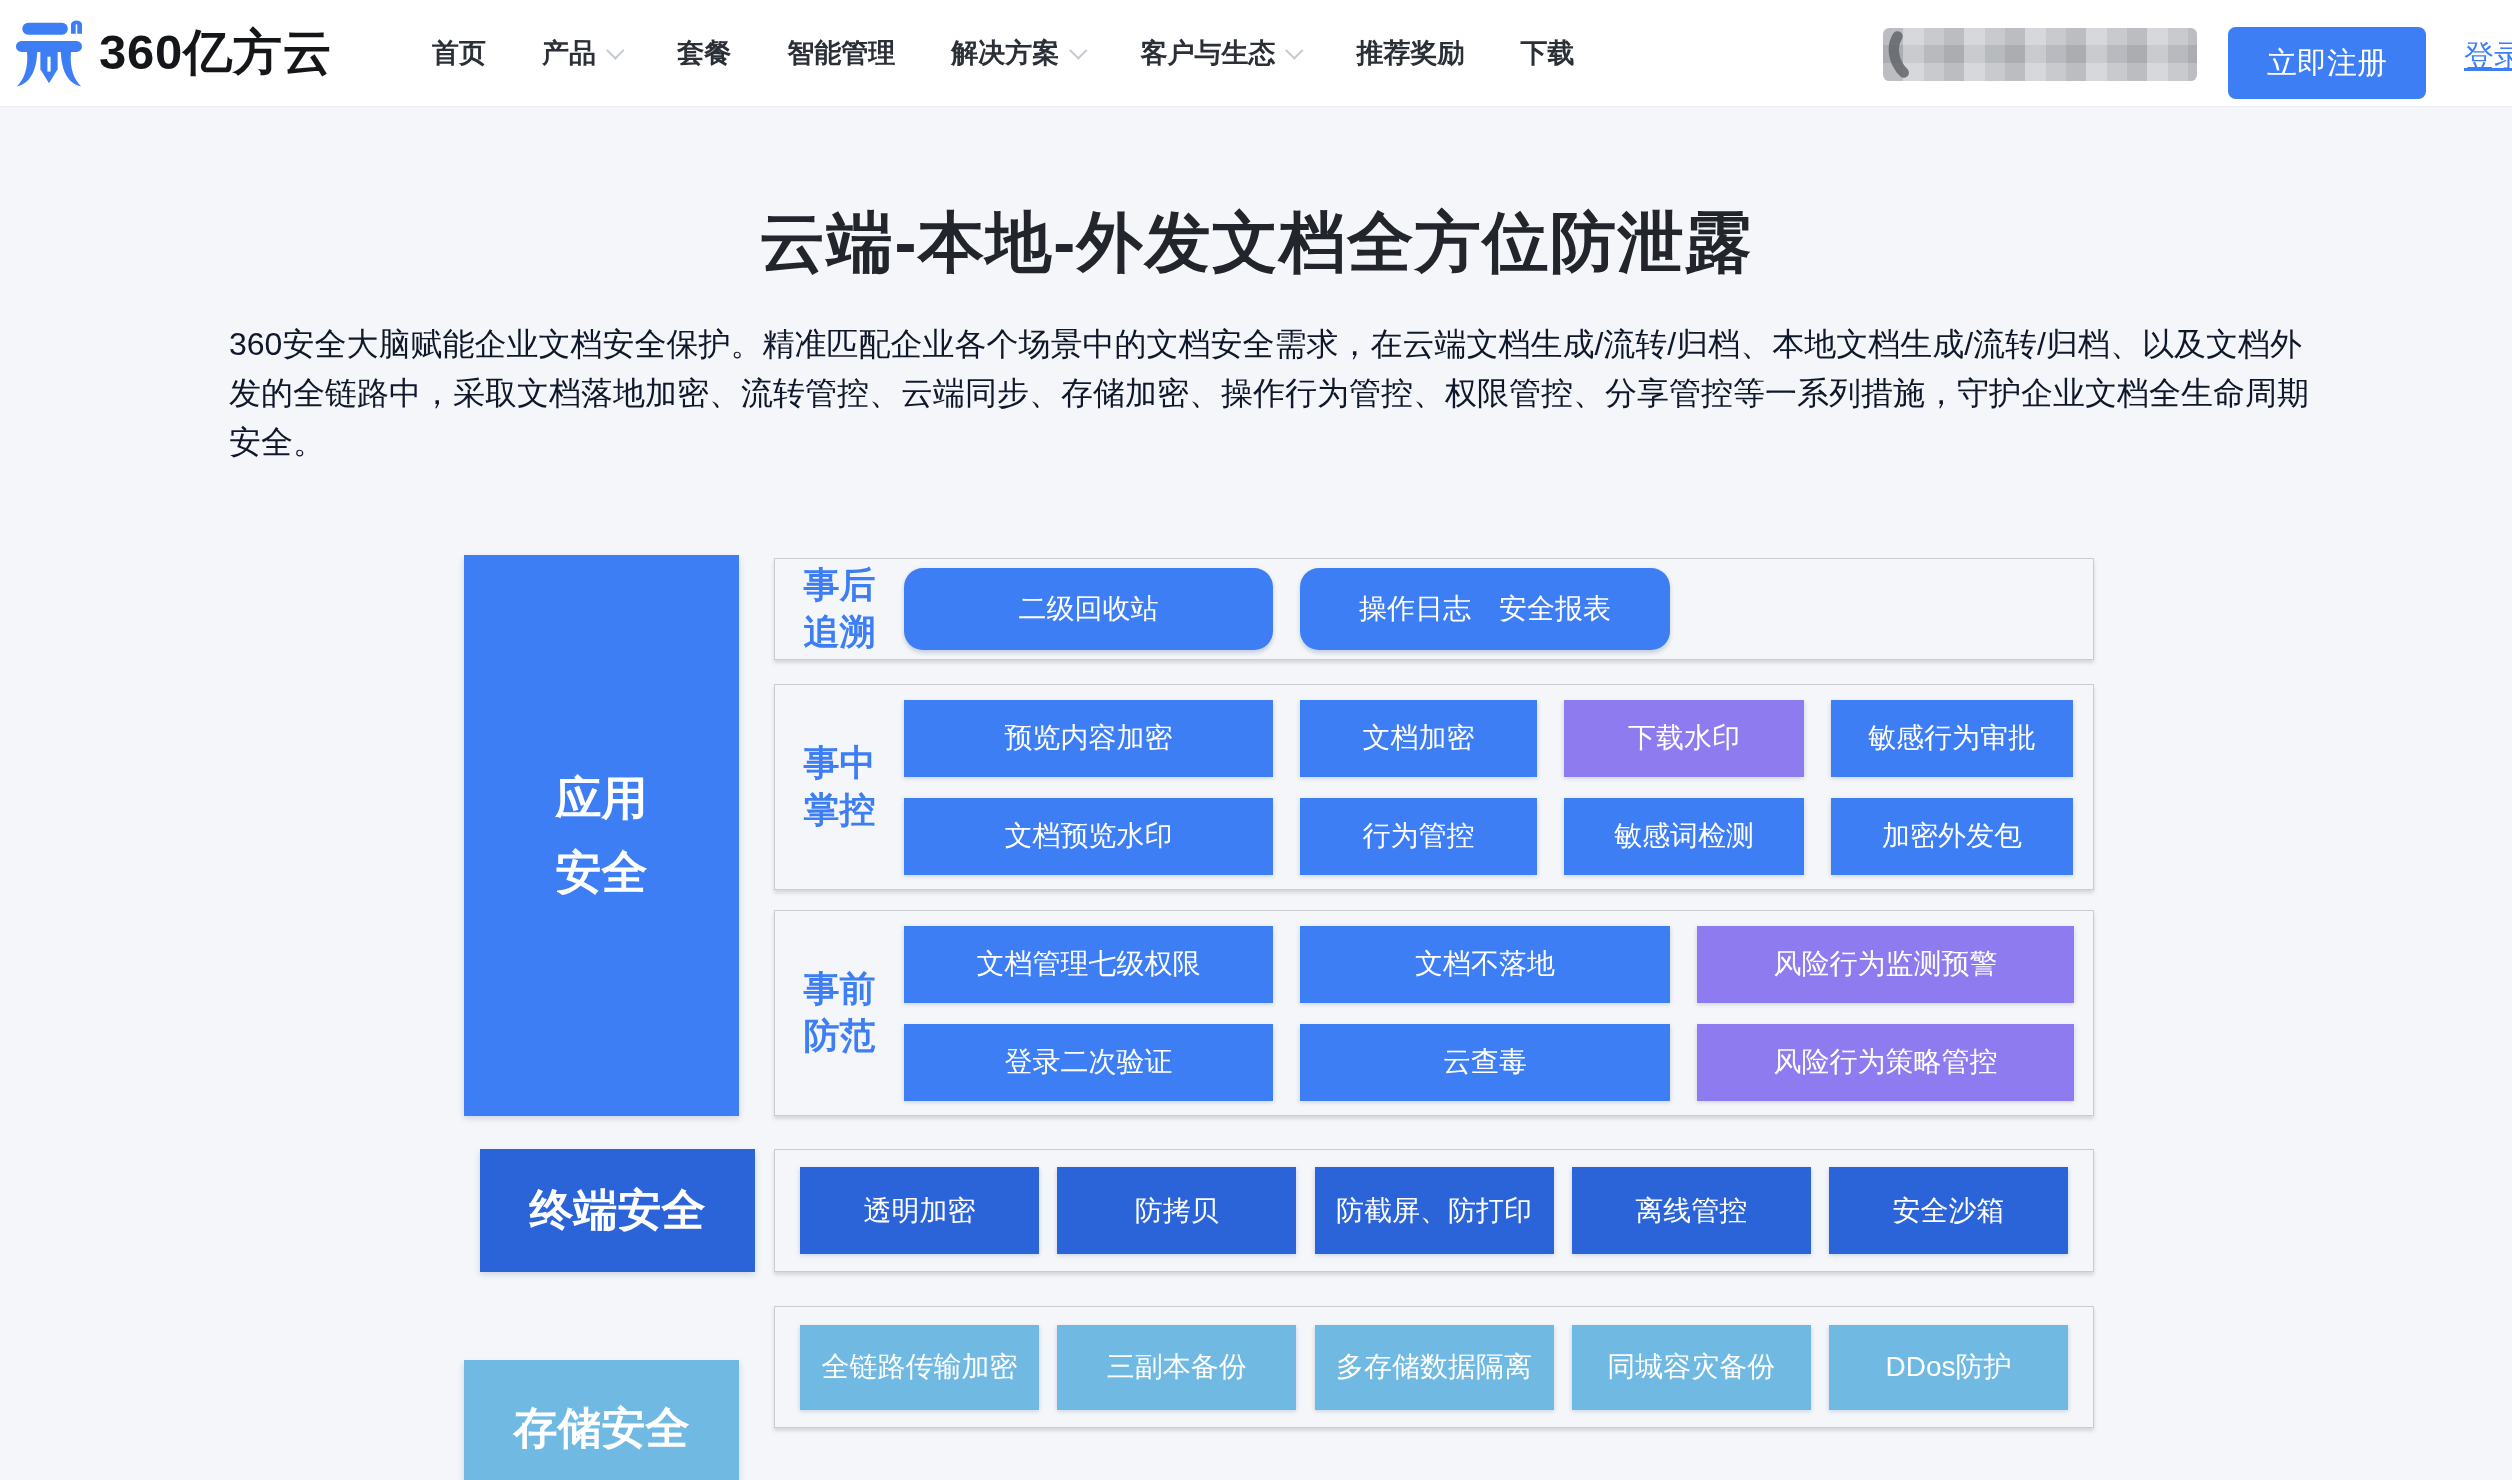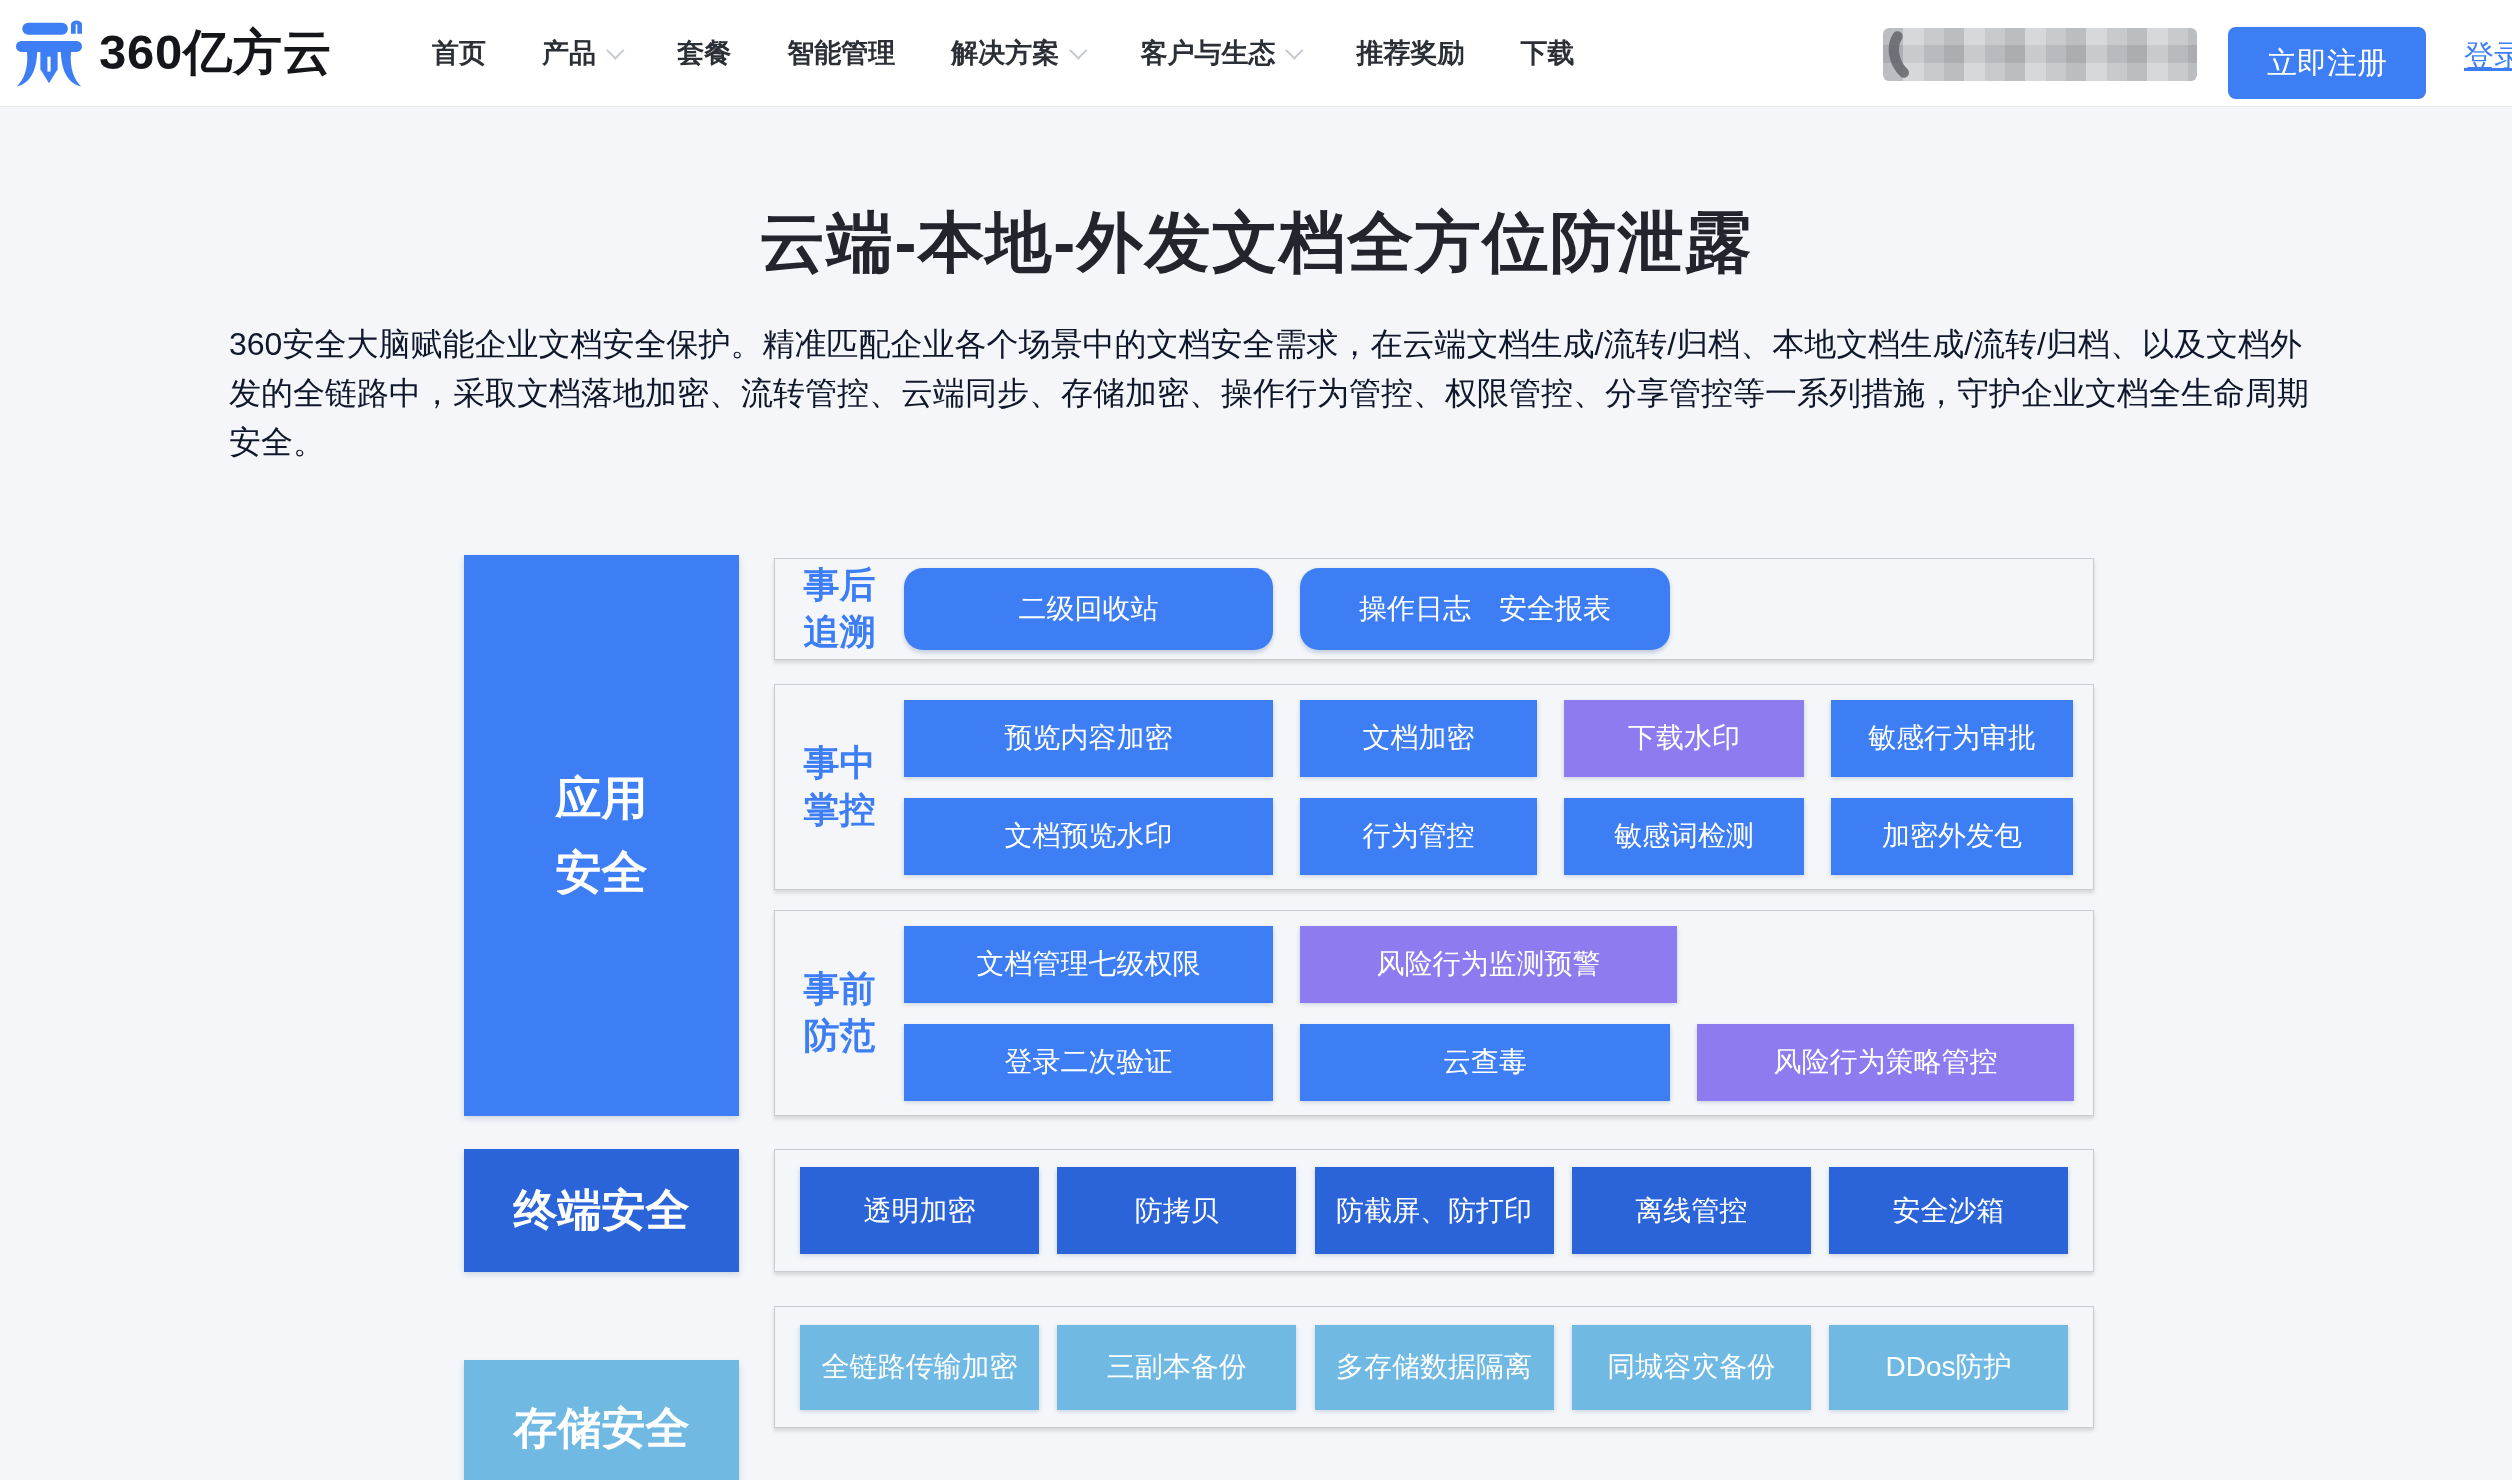--- a/index.html
+++ b/index.html
@@ -36,21 +36,21 @@
   .hero-title { position:absolute; left:0; top:198px; width:2512px; text-align:center;
     font-size:66px; font-weight:700; color:#22262C; letter-spacing:1.6px; }
   .hero-desc { position:absolute; left:229px; top:320px; width:2091px;
     font-size:32px; line-height:49px; color:#0f172a; text-align:left; }
 
   
   .cat { position:absolute; left:464px; width:275px; color:#FFFFFF; font-weight:700;
     display:flex; align-items:center; justify-content:center; text-align:center;
     white-space:pre-line; box-shadow:0 3.1px 6.3px rgba(30,60,120,0.18); }
   .cat-app   { top:555px;  height:561px; font-size:46px; line-height:1.6; background:#3D7EF5; }
-  .cat-term  { top:1149px; height:123px; font-size:44px; background:#2B64D8; }
+  .cat-term  { top:1149px; height:123px; font-size:44px; background:#2B64D8;margin-left:16px; }
   .cat-store { top:1360px; height:136px; font-size:44px; background:#6FB9E3; }
 
   .grp { position:absolute; left:774px; width:1320px; background:transparent;
     border:1.6px solid #C9CDD3; box-shadow:0 3.1px 3.9px rgba(0,0,0,0.13); display:flex; }
   .g1 { top:558px;  height:102px; }
   .g2 { top:684px;  height:206px; }
   .g3 { top:910px; height:206px; }
   .g4 { top:1149px; height:123px; }
   .g5 { top:1306px; height:122px; }
 
@@ -173,20 +173,21 @@
         </div>
       </div>
     </section>
 
     <section class="grp g3">
       <div class="grp-label">事前
 防范</div>
       <div class="rows">
         <div class="row">
           <div class="bx blue w470">文档管理七级权限</div>
+          <div class="bx blue w472">文档不落地</div>
           <div class="bx purple w480">风险行为监测预警</div>
         </div>
         <div class="row">
           <div class="bx blue w470">登录二次验证</div>
           <div class="bx blue w472">云查毒</div>
           <div class="bx purple w480">风险行为策略管控</div>
         </div>
       </div>
     </section>
 

